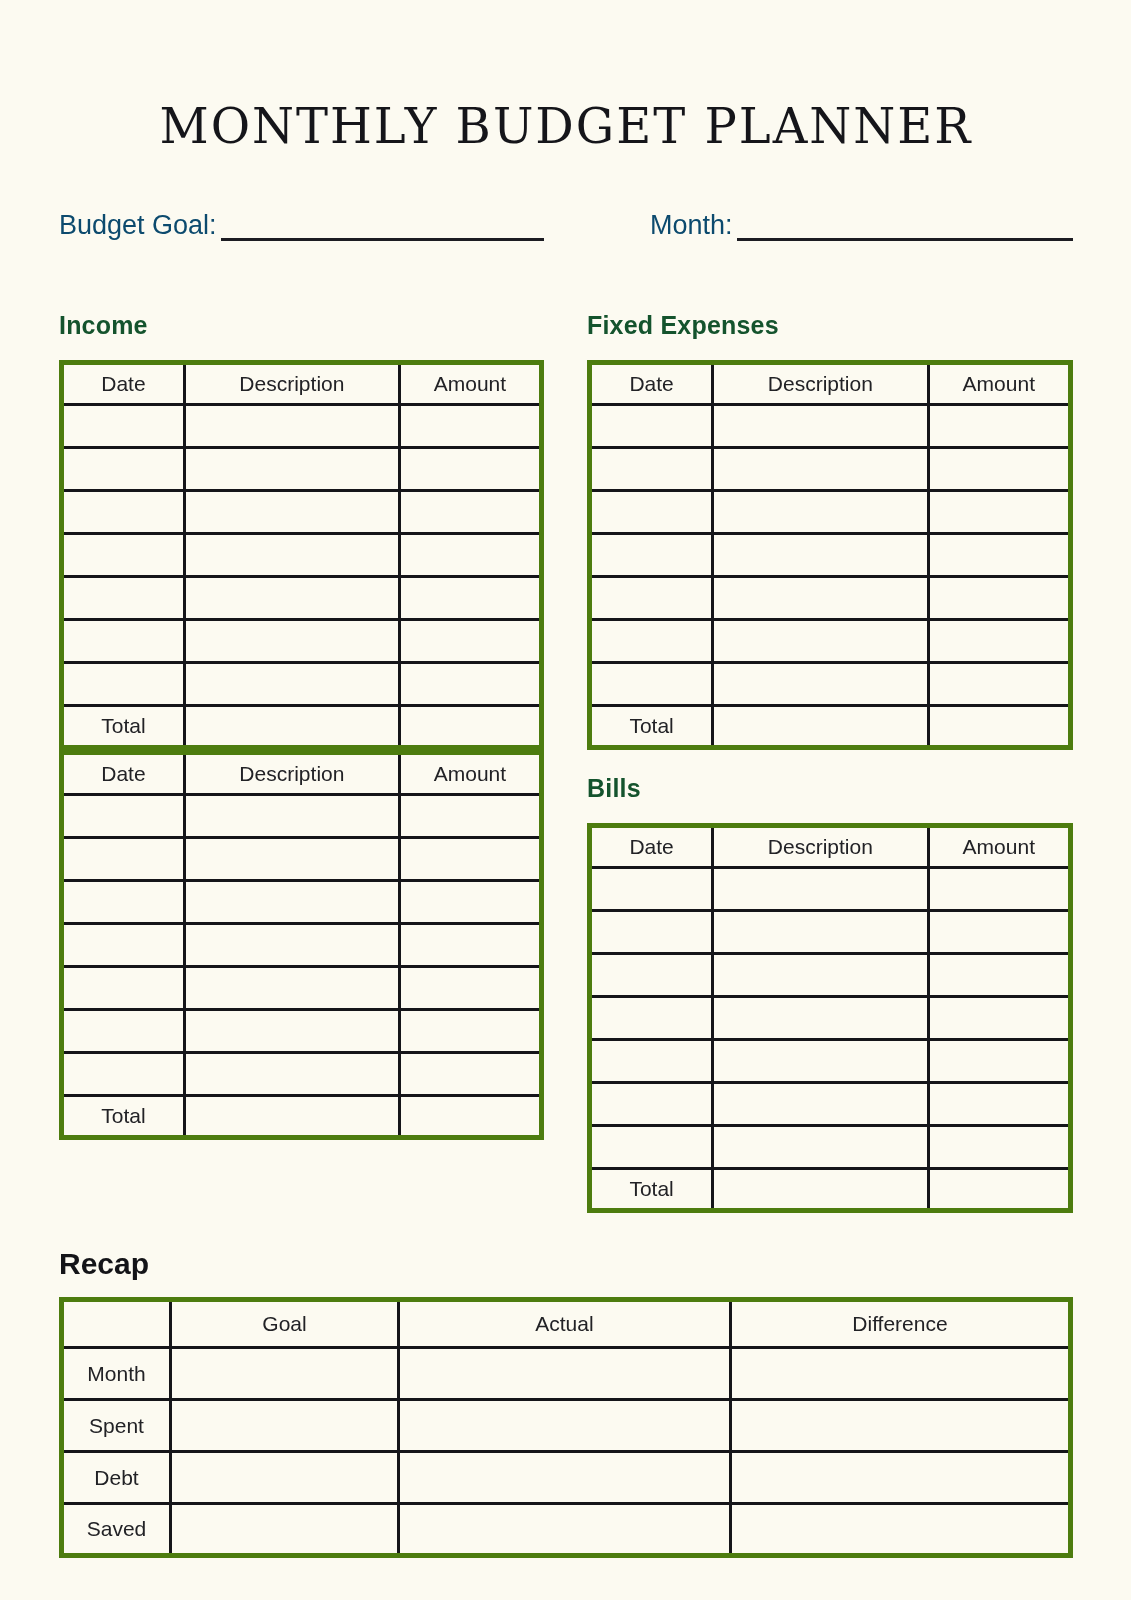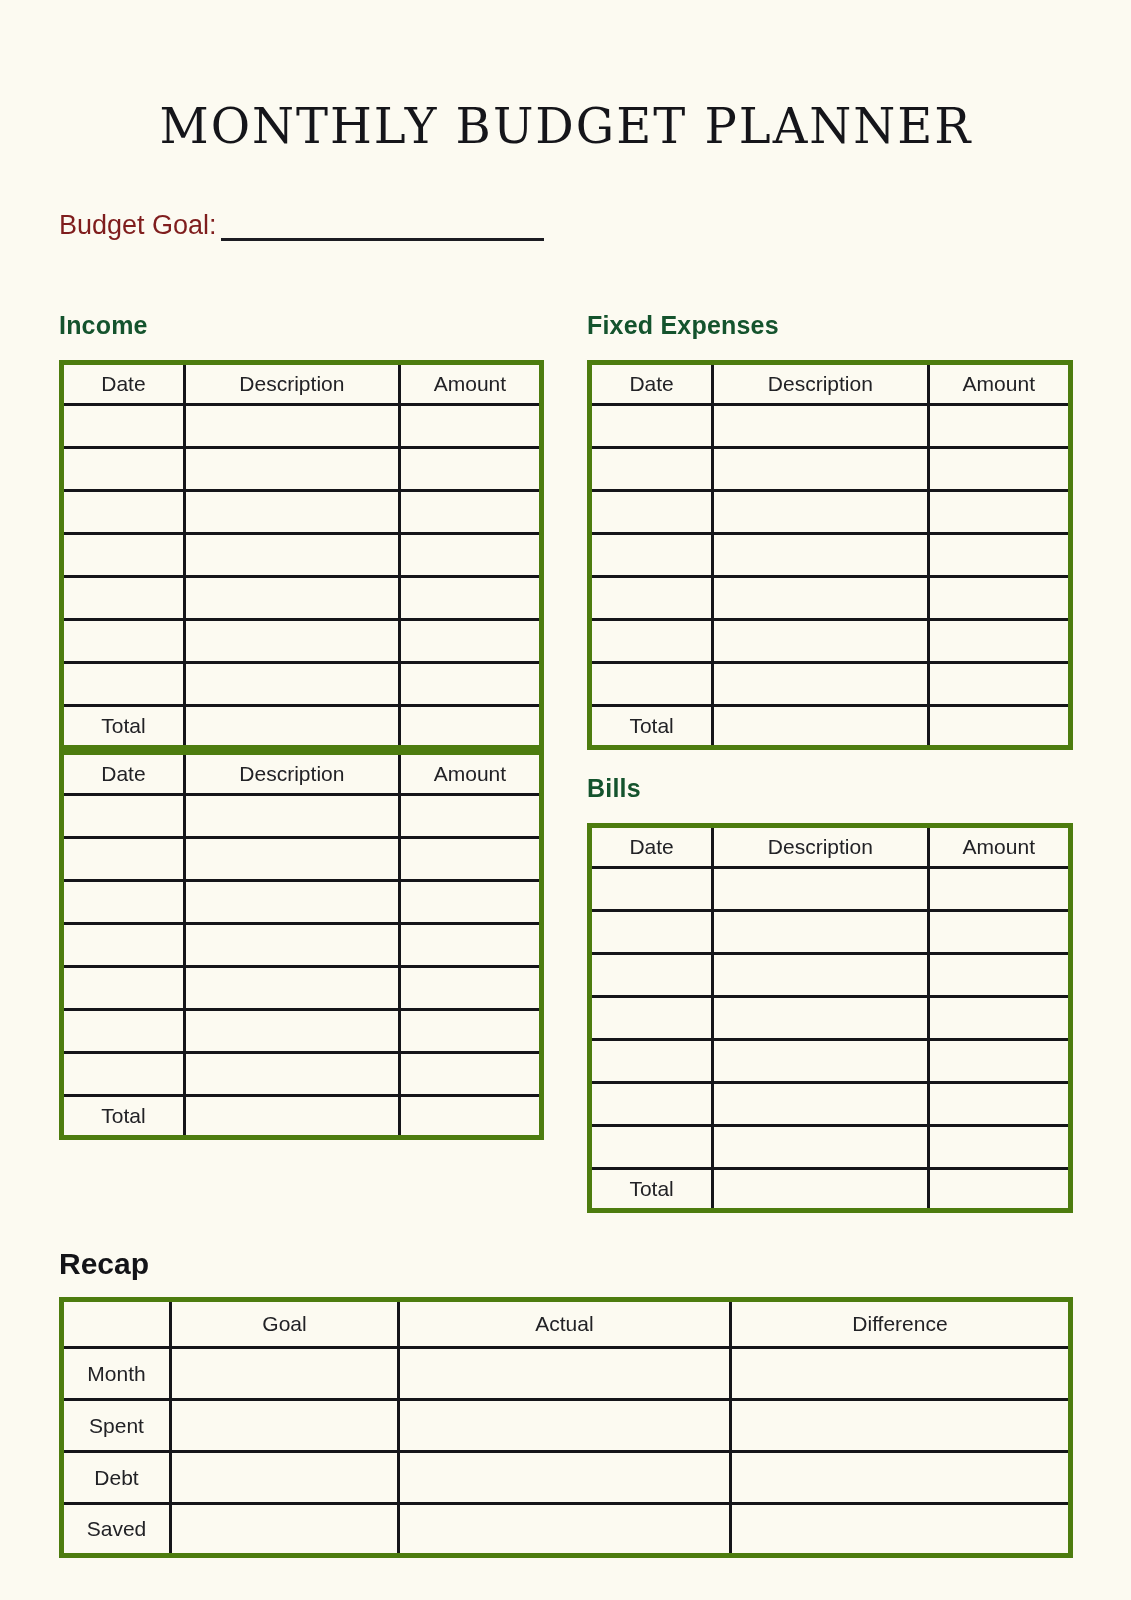--- a/index.html
+++ b/index.html
@@ -25,21 +25,21 @@
     line-height: 1;
     letter-spacing: 2px;
     color: #15151A;
   }
 
   
   .goal-row { display: flex; margin-top: 54px; column-gap: 43px; }
   .goal-field { display: flex; align-items: flex-end; height: 37px; }
   .goal-field.left  { width: 485px; }
   .goal-field.right { width: 486px; padding-left: 63px; }
-  .goal-label { font-size: 27px; line-height: 1.15; color: #7f1d1d; white-space: nowrap; }
+  .goal-label { font-size: 27px; line-height: 1.15; color: #0c4a6e; white-space: nowrap; }
   .goal-line  { flex: 1; height: 30px; border-bottom: 3px solid #1C1C22; margin-left: 4px; }
 
   
   .band { display: grid; grid-template-columns: 485px 486px; column-gap: 43px; }
   .band.first { margin-top: 72px; }
   .band.second { margin-top: 0; }
   .section h2 {
     font-size: 25px; font-weight: 700; line-height: 1;
     letter-spacing: 0.2px; color: #14532d;
     margin-bottom: 22px;
@@ -84,20 +84,24 @@
 </head>
 <body>
 
 <div class="page">
 
   <h1 class="title">MONTHLY BUDGET PLANNER</h1>
 
   <div class="goal-row">
     <div class="goal-field left">
       <span class="goal-label">Budget Goal:</span>
+      <span class="goal-line"></span>
+    </div>
+    <div class="goal-field right">
+      <span class="goal-label">Month:</span>
       <span class="goal-line"></span>
     </div>
   </div>
 
   <div class="band first">
 
     <div class="section">
       <h2>Income</h2>
       <table class="entry-table">
         <colgroup>

